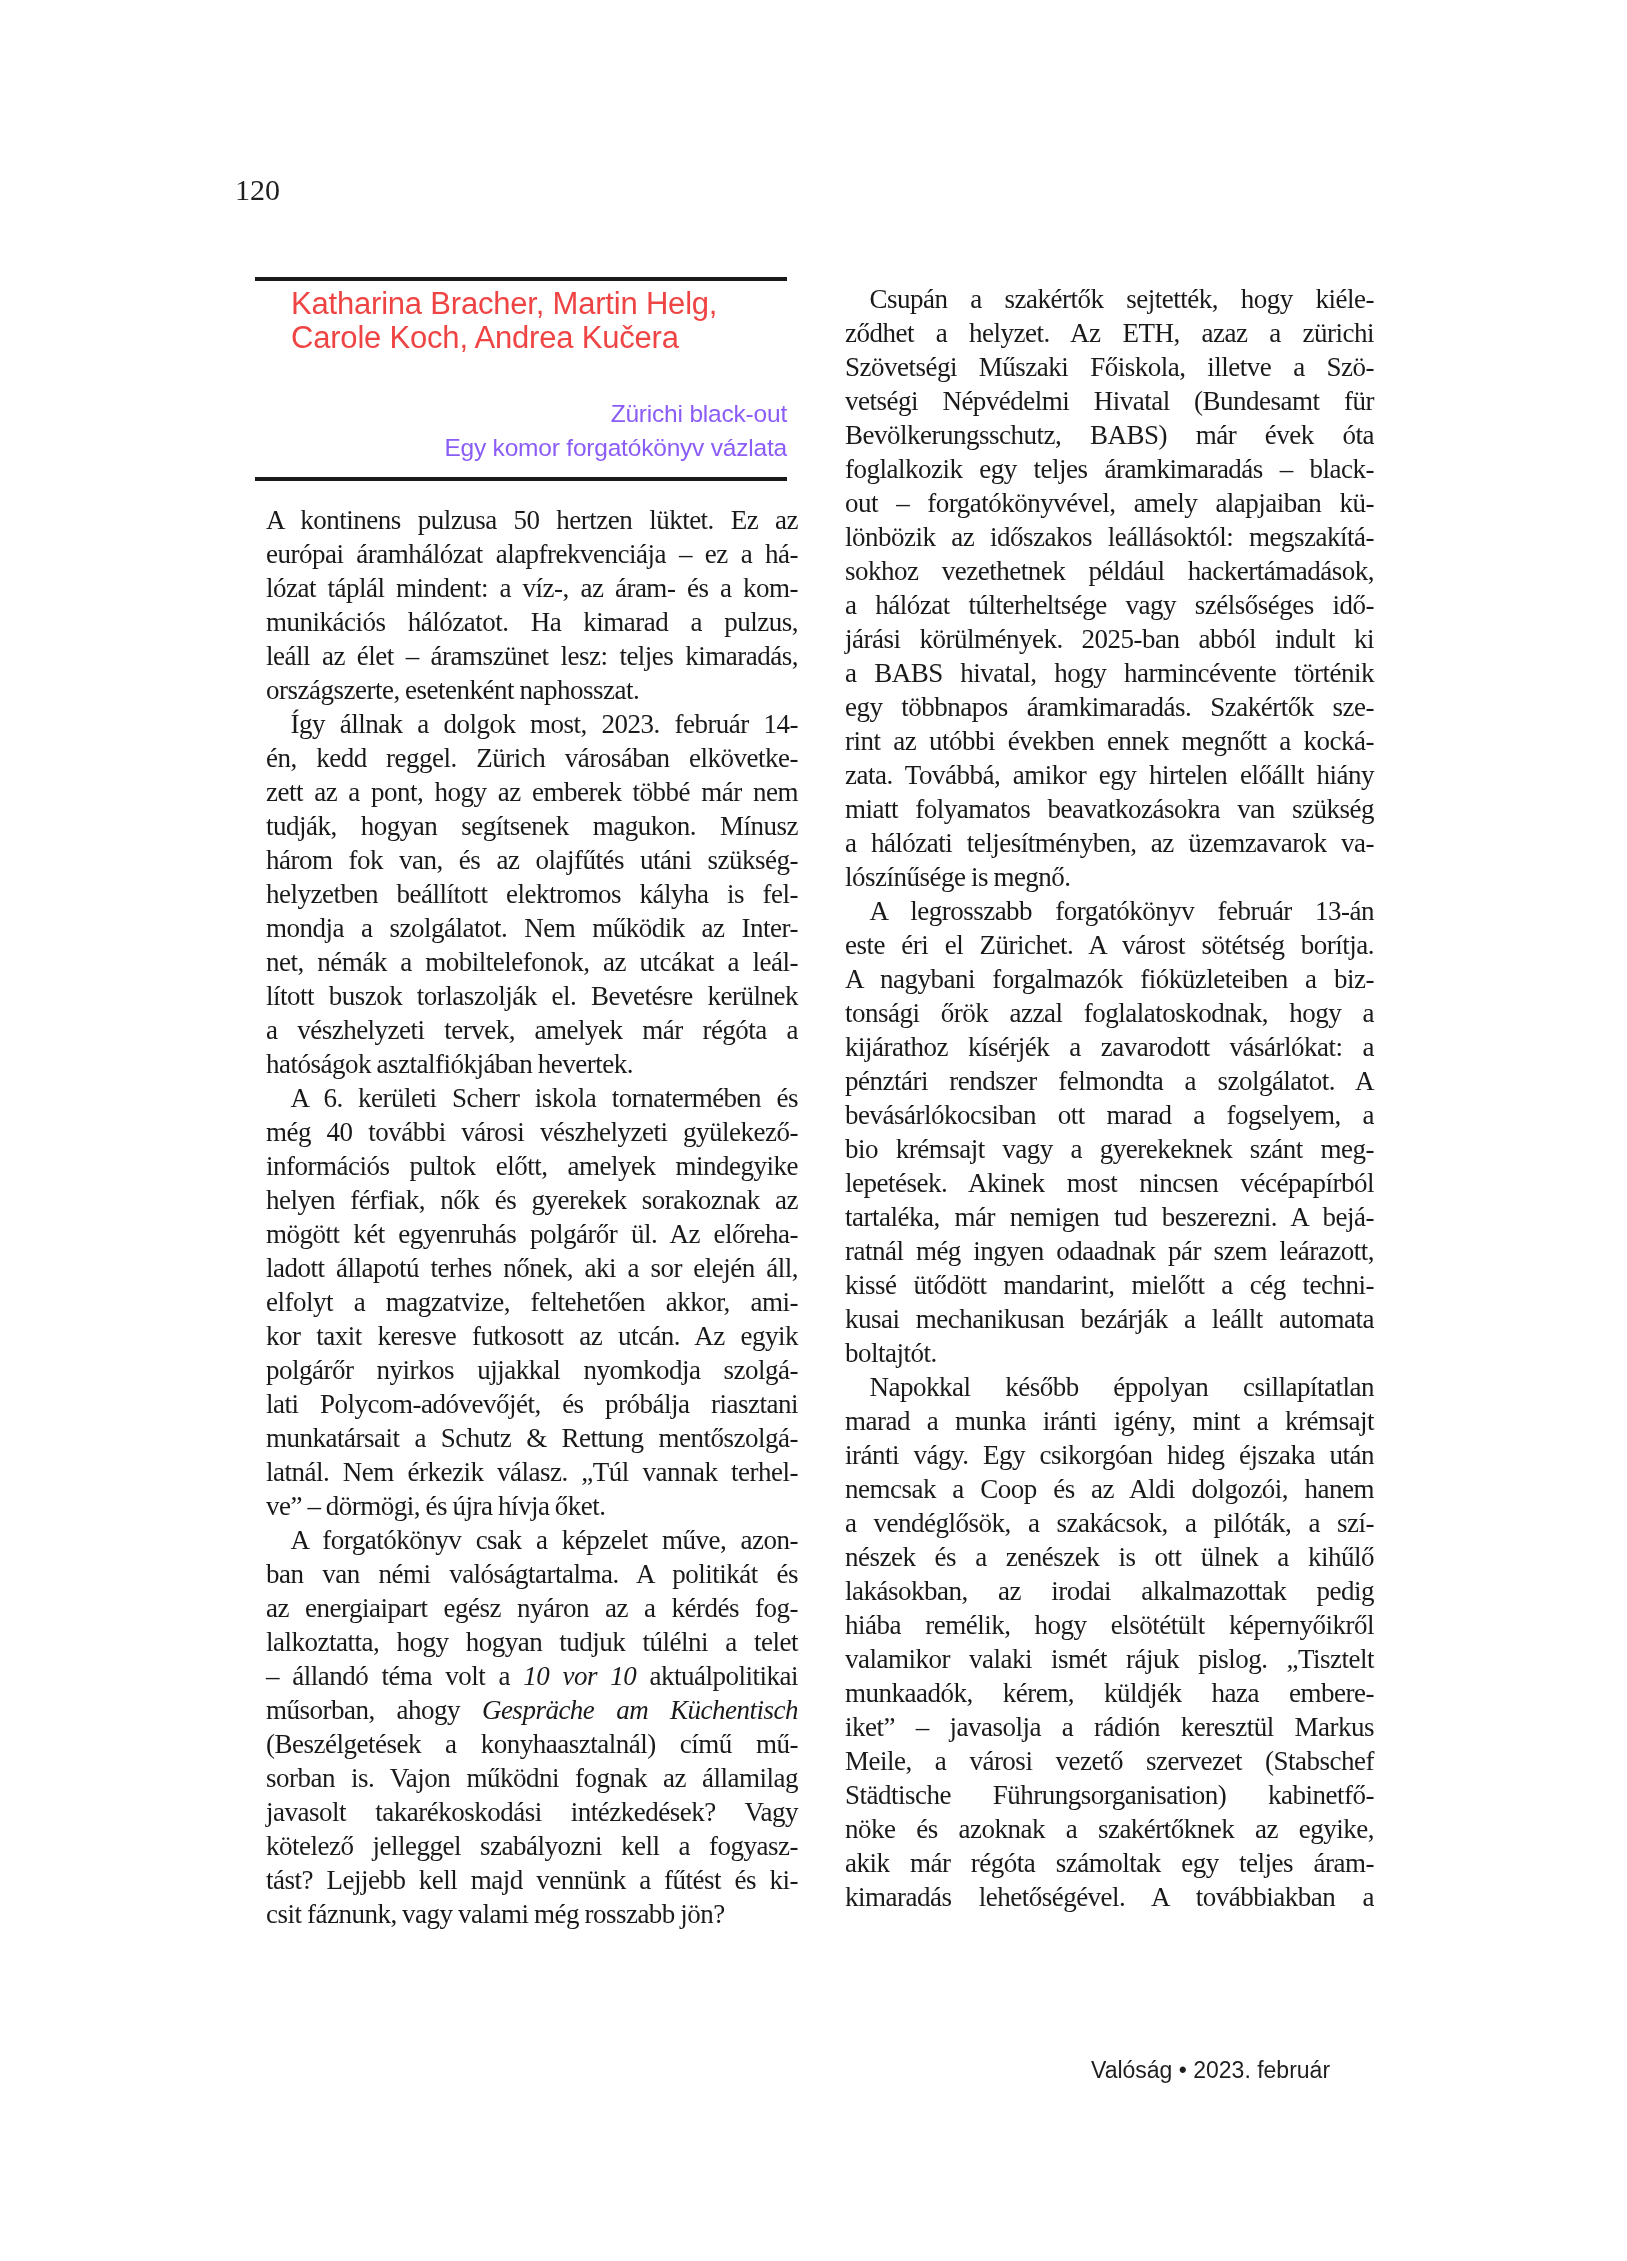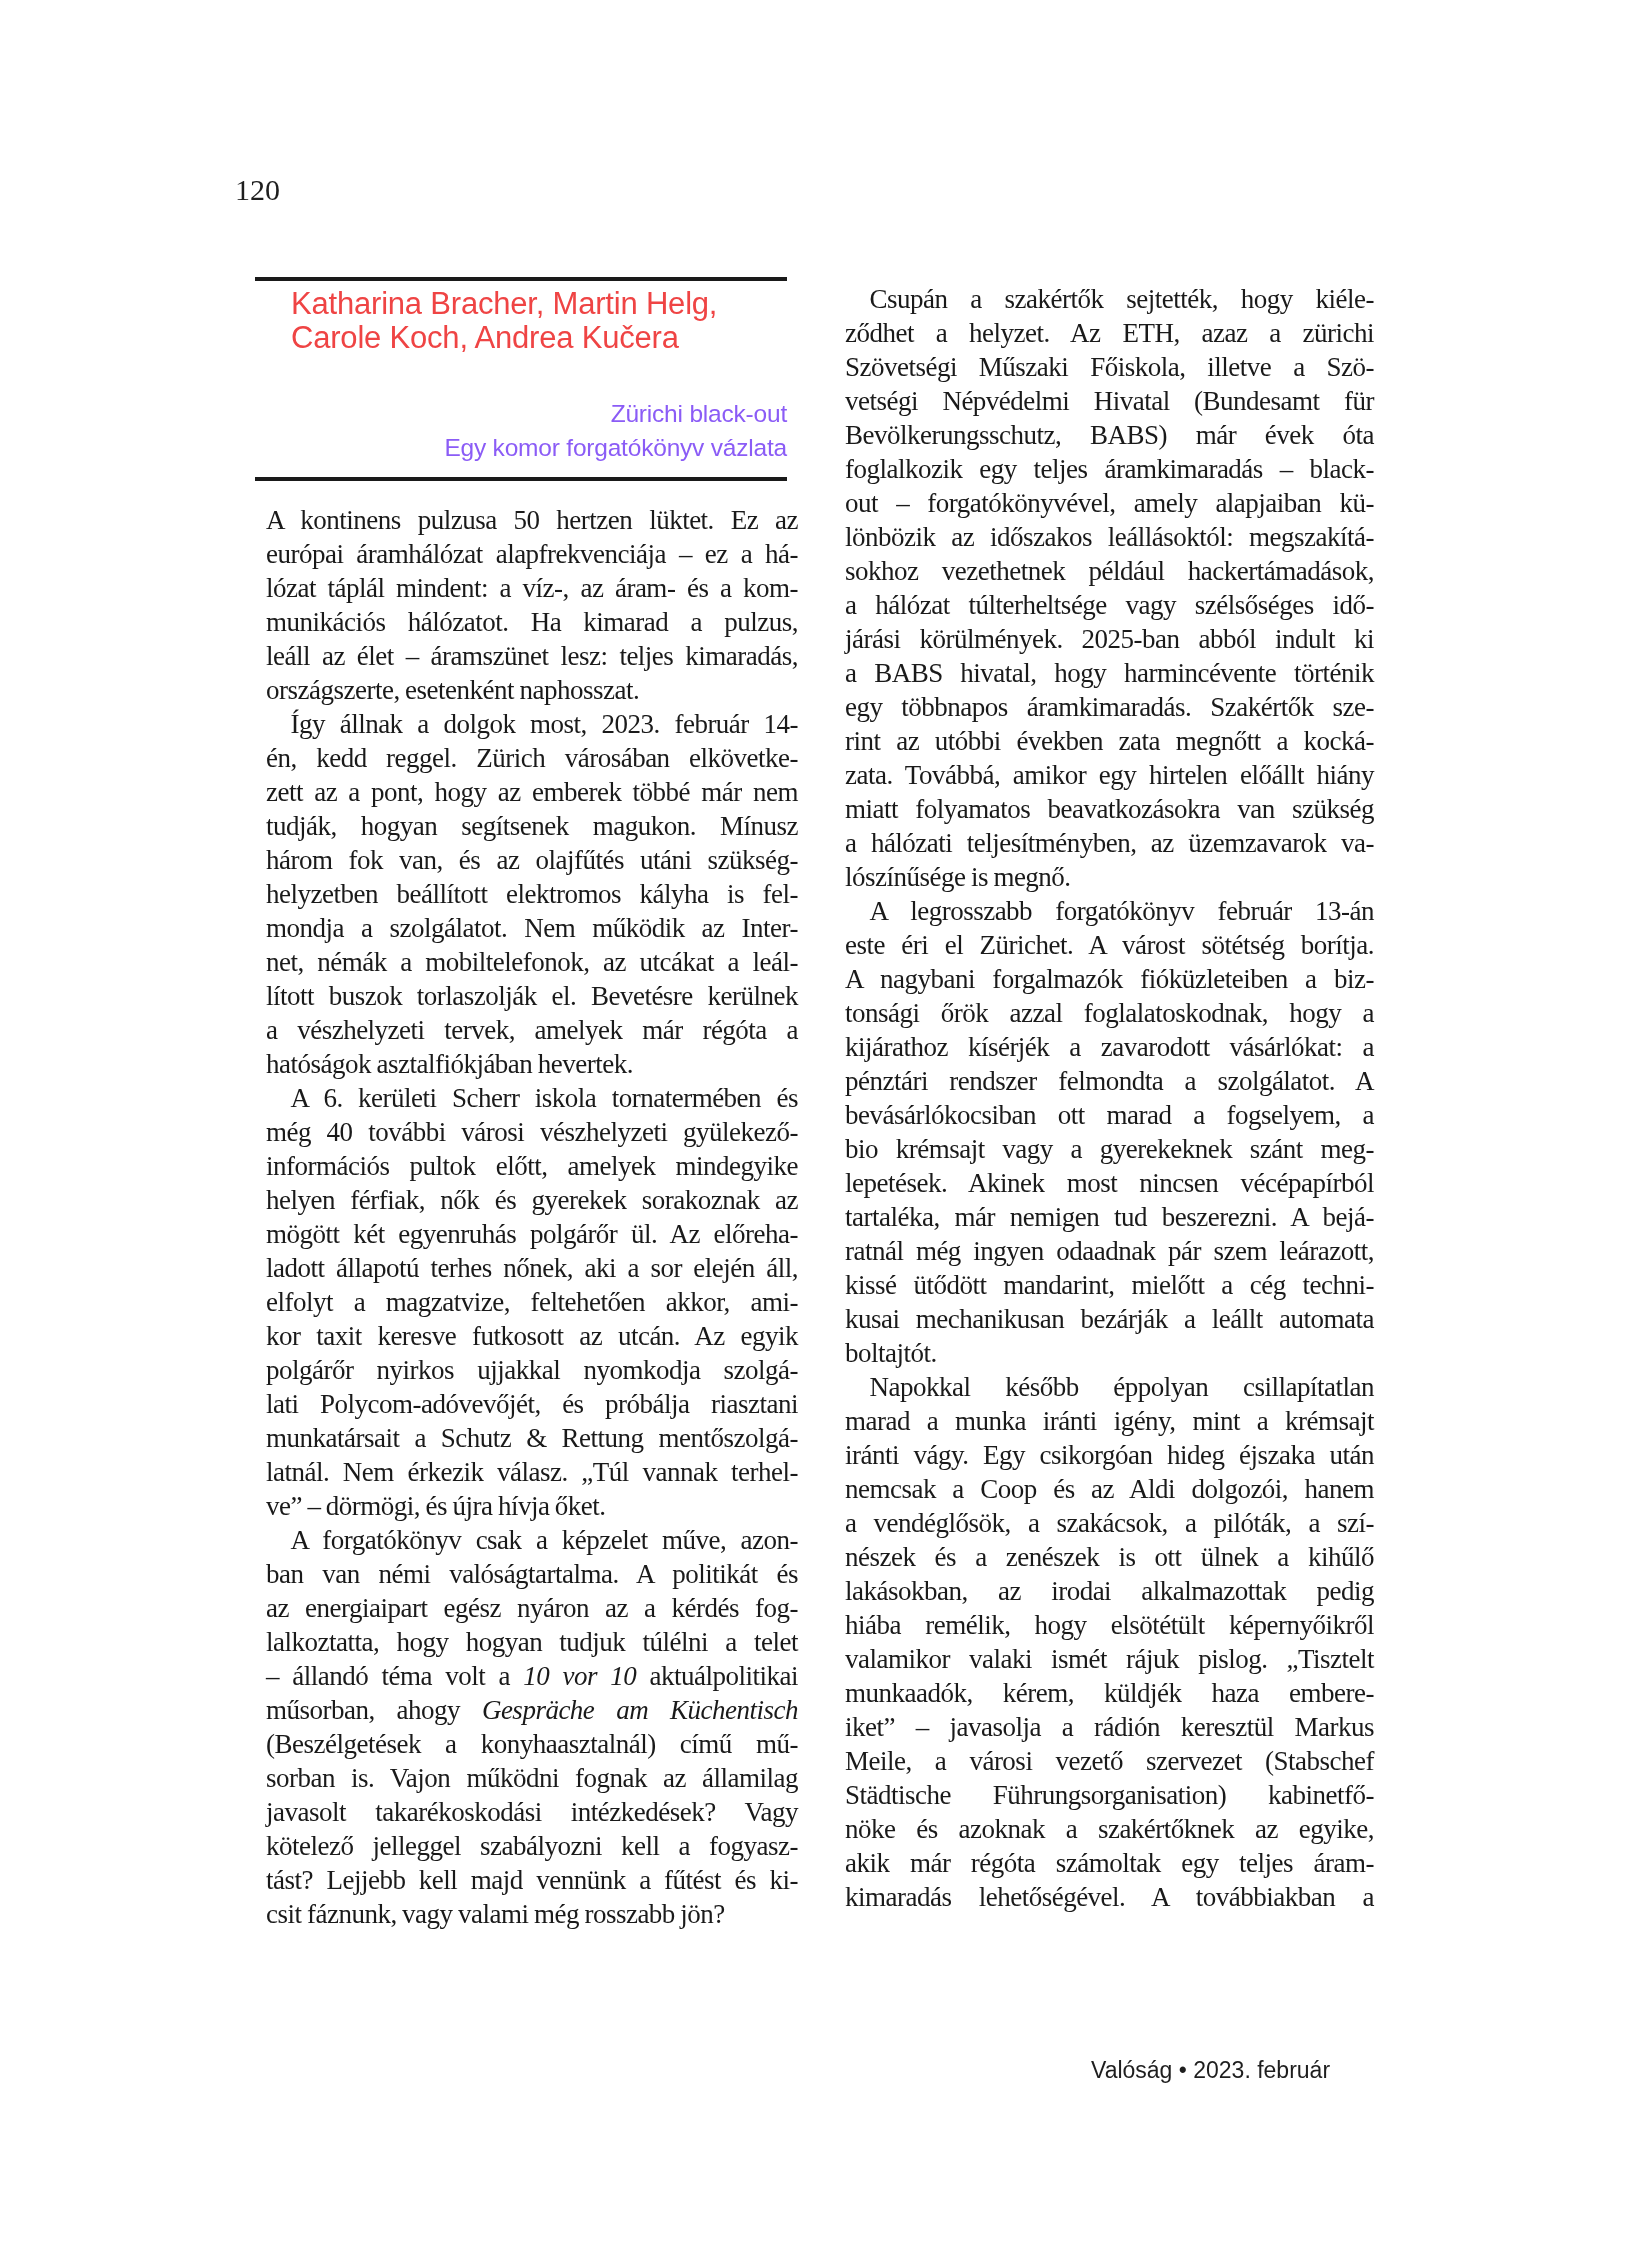--- a/index.html
+++ b/index.html
@@ -128,21 +128,21 @@
         <span class="ln">vetségi Népvédelmi Hivatal (Bundesamt für</span>
         <span class="ln">Bevölkerungsschutz, BABS) már évek óta</span>
         <span class="ln">foglalkozik egy teljes áramkimaradás – black-</span>
         <span class="ln">out – forgatókönyvével, amely alapjaiban kü-</span>
         <span class="ln">lönbözik az időszakos leállásoktól: megszakítá-</span>
         <span class="ln">sokhoz vezethetnek például hackertámadások,</span>
         <span class="ln">a hálózat túlterheltsége vagy szélsőséges idő-</span>
         <span class="ln">járási körülmények. 2025-ban abból indult ki</span>
         <span class="ln">a BABS hivatal, hogy harmincévente történik</span>
         <span class="ln">egy többnapos áramkimaradás. Szakértők sze-</span>
-        <span class="ln">rint az utóbbi években zata megnőtt a kocká-</span>
+        <span class="ln">rint az utóbbi években ennek megnőtt a kocká-</span>
         <span class="ln">zata. Továbbá, amikor egy hirtelen előállt hiány</span>
         <span class="ln">miatt folyamatos beavatkozásokra van szükség</span>
         <span class="ln">a hálózati teljesítményben, az üzemzavarok va-</span>
         <span class="ln last">lószínűsége is megnő.</span>
       </p>
       <p class="indent">
         <span class="ln">A legrosszabb forgatókönyv február 13-án</span>
         <span class="ln">este éri el Zürichet. A várost sötétség borítja.</span>
         <span class="ln">A nagybani forgalmazók fióküzleteiben a biz-</span>
         <span class="ln">tonsági őrök azzal foglalatoskodnak, hogy a</span>

